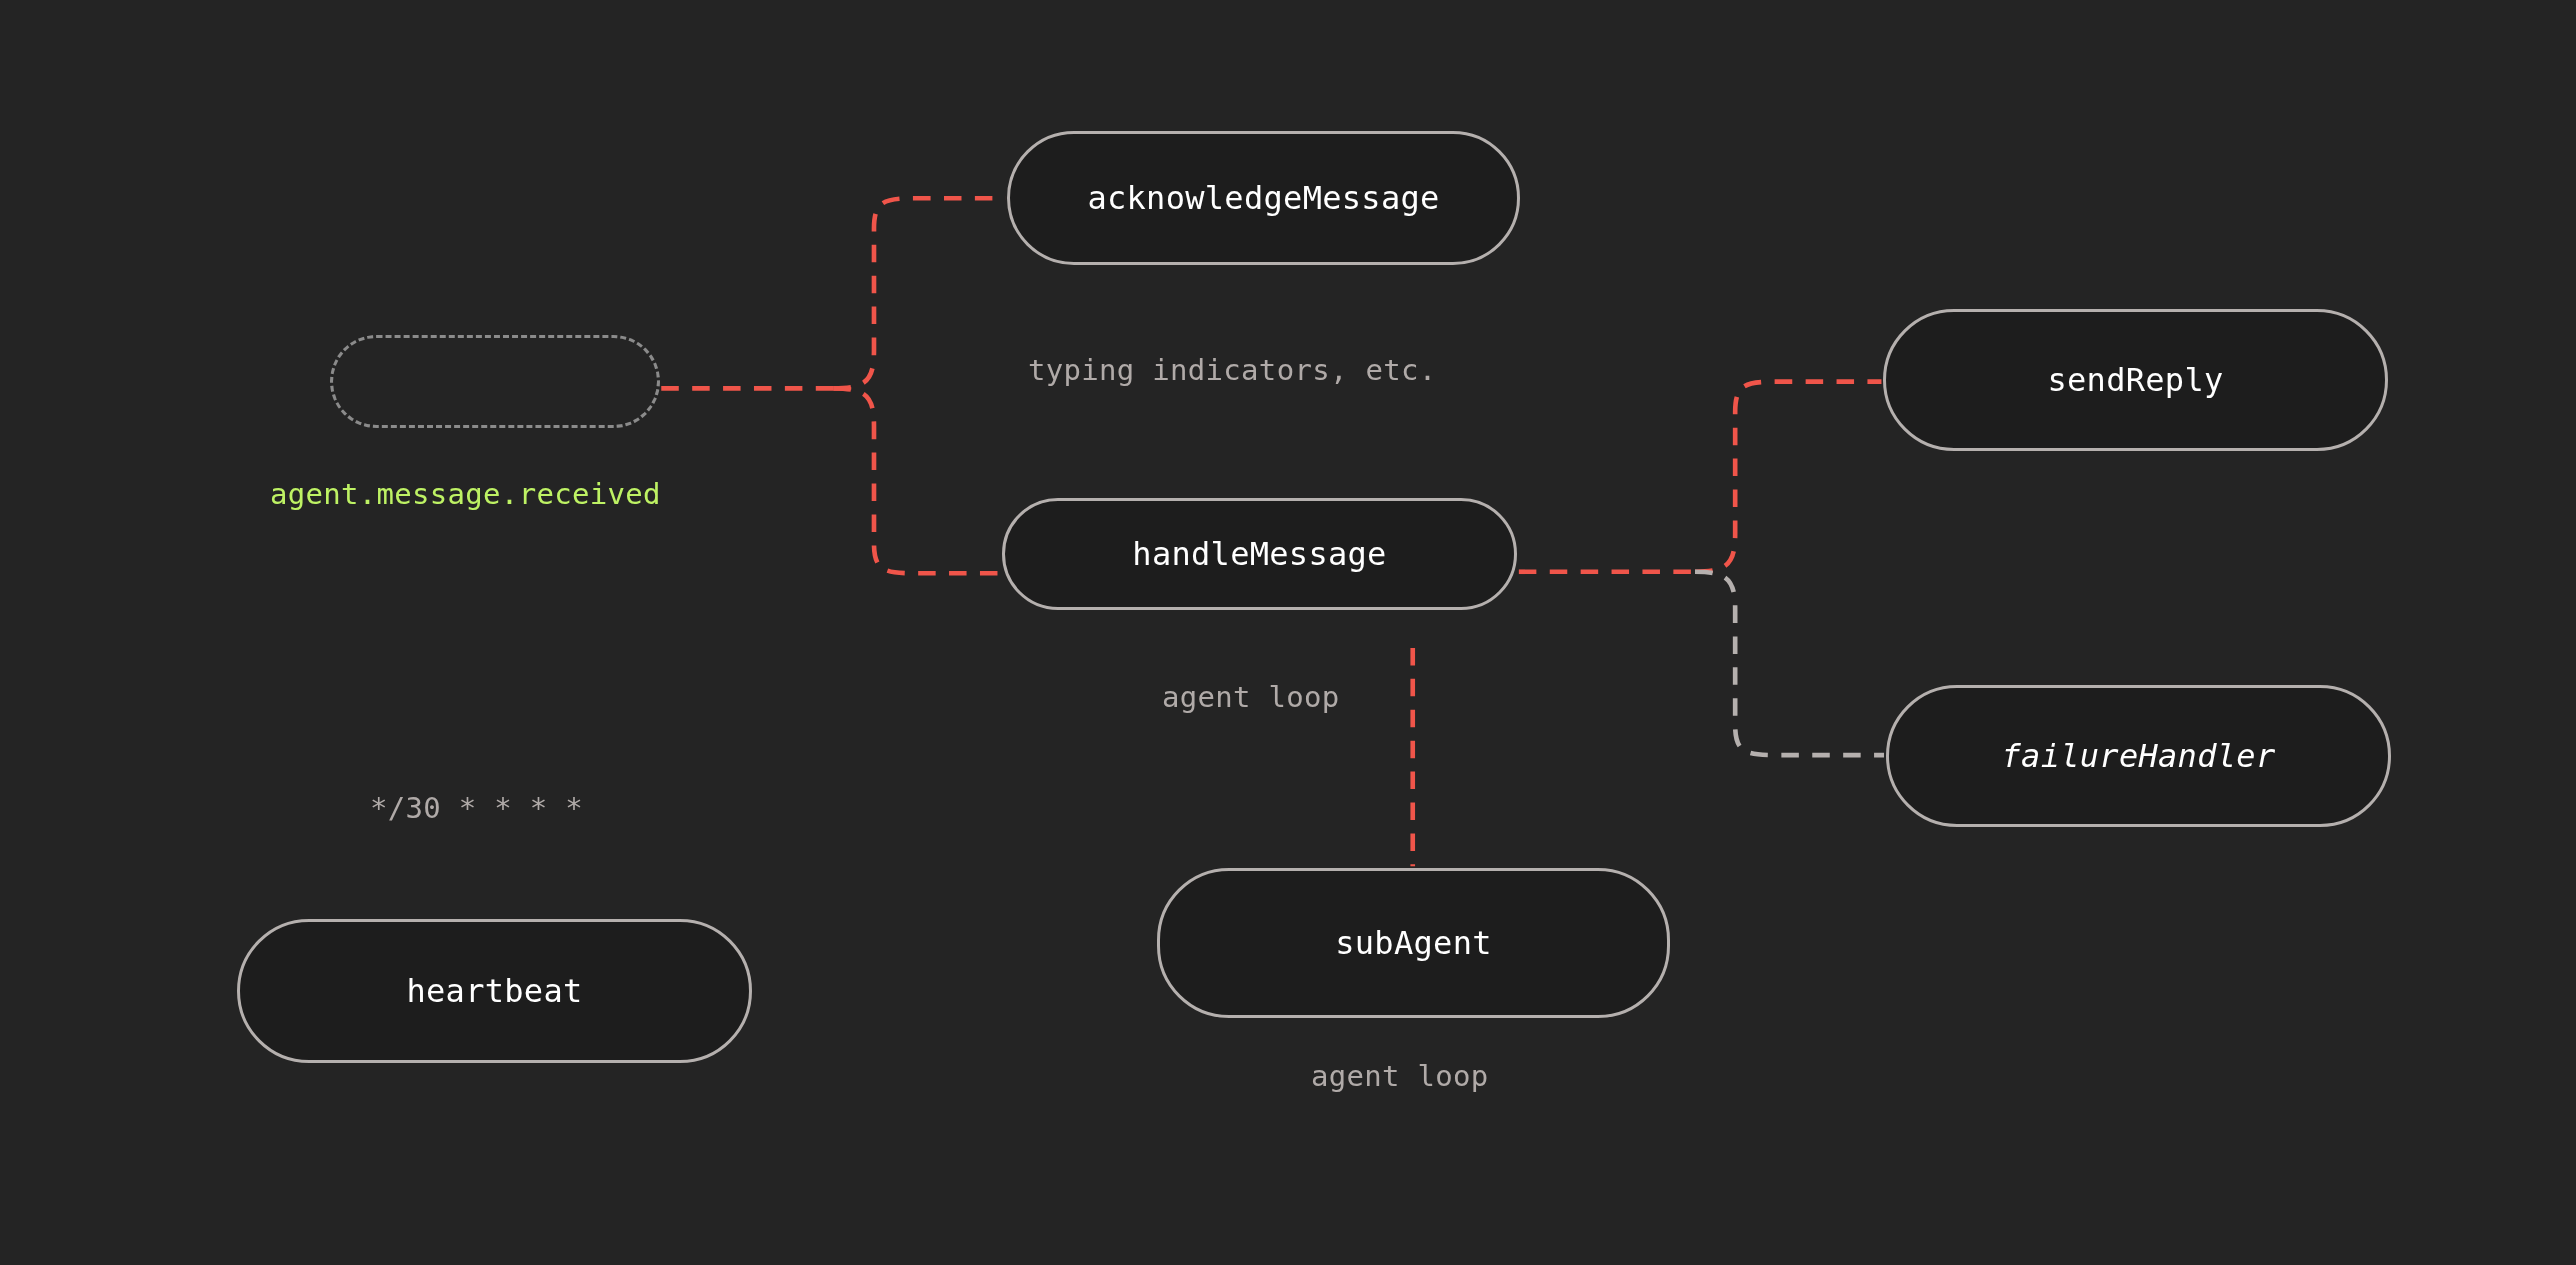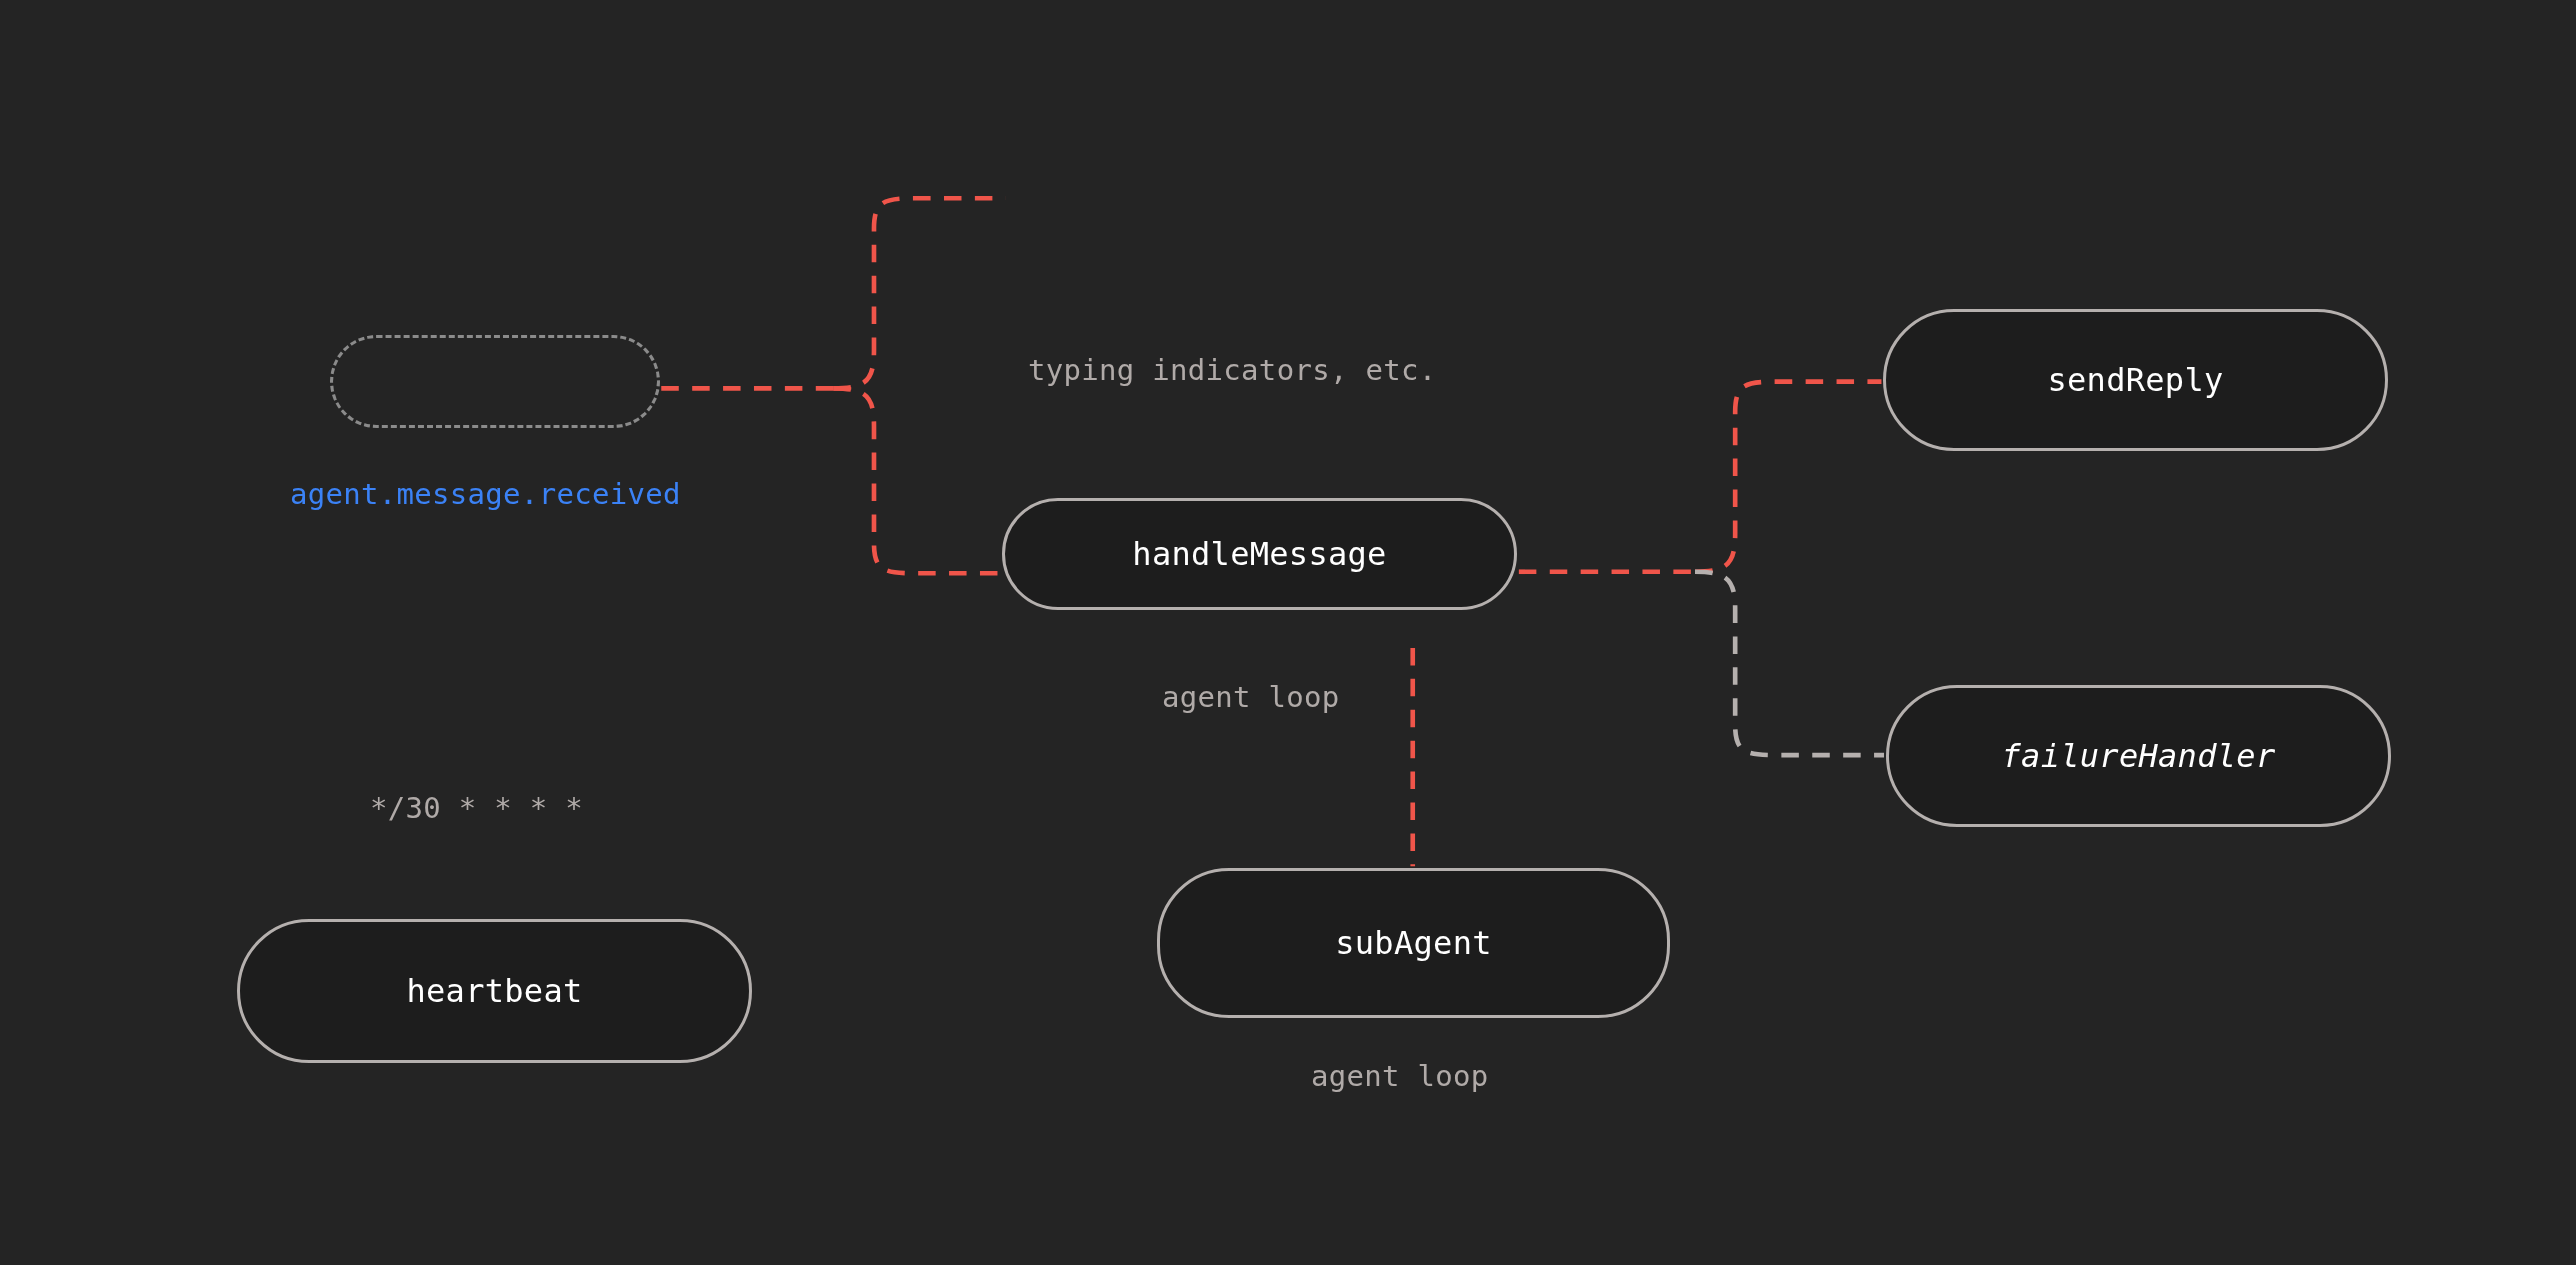--- a/index.html
+++ b/index.html
@@ -32,21 +32,21 @@
     border-radius:515px;
   }
   .caption{
     position:absolute;
     color:#b0aaa8;
     font-size:29px;
     white-space:nowrap;
     font-family:"DejaVu Sans Mono","Liberation Mono",monospace;
     letter-spacing:0.3px;
   }
-  .caption.bright{color:#3b82f6;margin-left:20px;}
+  .caption.bright{color:#bef264;}
 </style>
 </head>
 <body>
 
 <div id="stage">
 
   <svg id="edges" viewBox="0 0 5120 2456">
 
     <path d="M 1283 754 L 1617 754" fill="none" stroke="#f0554a" stroke-width="9" stroke-dasharray="34 26" stroke-linecap="butt"></path>
 
@@ -73,20 +73,23 @@
              L 3657 1466" fill="none" stroke="#b5b0ae" stroke-width="9" stroke-dasharray="34 26" stroke-linecap="butt"></path>
 
     <path d="M 2742 1258 L 2742 1682" fill="none" stroke="#f0554a" stroke-width="9" stroke-dasharray="34 26" stroke-linecap="butt"></path>
   </svg>
 
   <div class="node ghost" style="left:330px;top:335px;width:330px;height:93px;">
     <span></span>
   </div>
   <div class="caption bright" style="left:270px;top:477px;">agent.message.received</div>
 
+  <div class="node" style="left:1007px;top:131px;width:513px;height:134px;">
+    <span>acknowledgeMessage</span>
+  </div>
   <div class="caption" style="left:1028px;top:309px;margin-top:44px;">typing indicators, etc.</div>
 
   <div class="node" style="left:1002px;top:498px;width:515px;height:112px;">
     <span>handleMessage</span>
   </div>
   <div class="caption" style="left:1162px;top:680px;">agent loop</div>
 
   <div class="node" style="left:1883px;top:309px;width:505px;height:142px;text-align:center;">
     <span>sendReply</span>
   </div>

